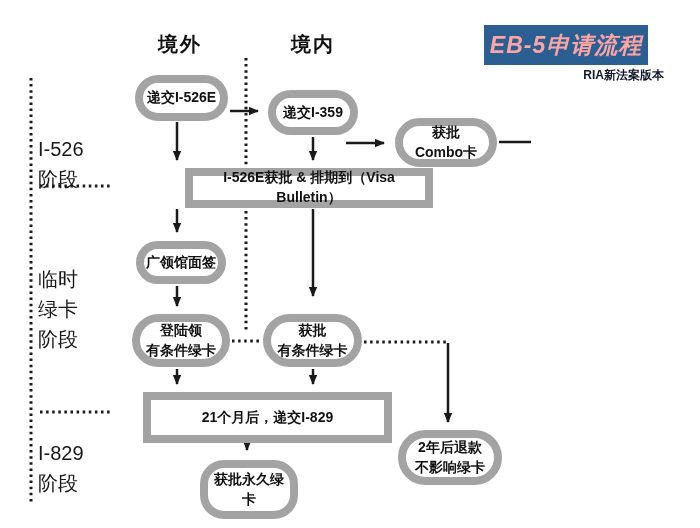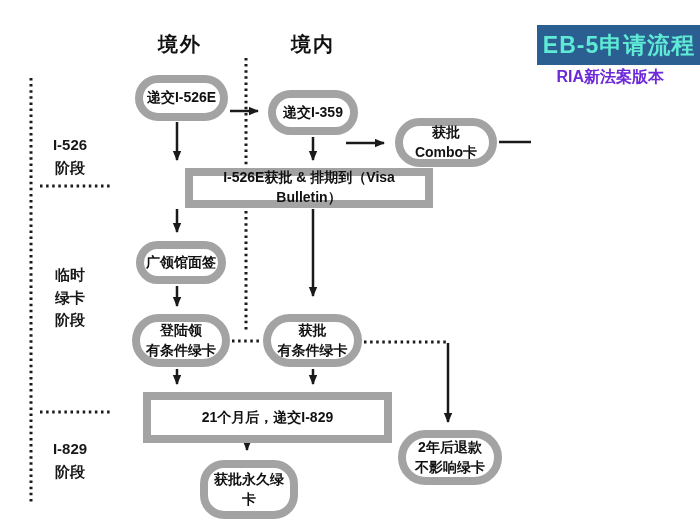--- a/index.html
+++ b/index.html
@@ -9,31 +9,31 @@
     color:#111;overflow:hidden;
   }
   .svg-layer{position:absolute;left:0;top:0;width:700px;height:528px;}
   .col-header{
     position:absolute;font-size:20px;font-weight:bold;text-align:center;
     letter-spacing:2px;color:#111;
   }
   .col-overseas{left:138px;top:31px;width:84px;}
   .col-domestic{left:271px;top:31px;width:84px;}
   .badge{
-    position:absolute;left:537px;top:25px;width:164px;height:40px;
+    position:absolute;left:484px;top:25px;width:164px;height:40px;
     display:flex;align-items:center;justify-content:center;
-    color:#5eead4;font-size:23px;font-weight:bold;letter-spacing:1px;
+    color:#fca5a5;font-size:23px;font-weight:bold;letter-spacing:1px;font-style:italic;
   }
   .subtitle{
     position:absolute;left:508px;top:67px;width:156px;
-    text-align:right;font-size:16px;font-weight:bold;color:#6d28d9;
+    text-align:right;font-size:12px;font-weight:bold;color:#0f172a;
   }
   .stage-label{
-    position:absolute;width:64px;text-align:center;font-size:15px;
-    font-weight:bold;line-height:1.5;white-space:pre-line;color:#181818;
+    position:absolute;width:64px;font-size:20px;
+    font-weight:normal;line-height:1.5;white-space:pre-line;color:#181818;
   }
   .stage-1{left:38px;top:134px;}
   .stage-2{left:38px;top:264px;}
   .stage-3{left:38px;top:438px;}
   .node{
     position:absolute;box-sizing:border-box;background:#fff;
     border:8px solid #a3a3a3;display:flex;align-items:center;justify-content:center;
     text-align:center;font-weight:bold;font-size:14px;line-height:1.4;
     white-space:pre-line;color:#111;
   }

